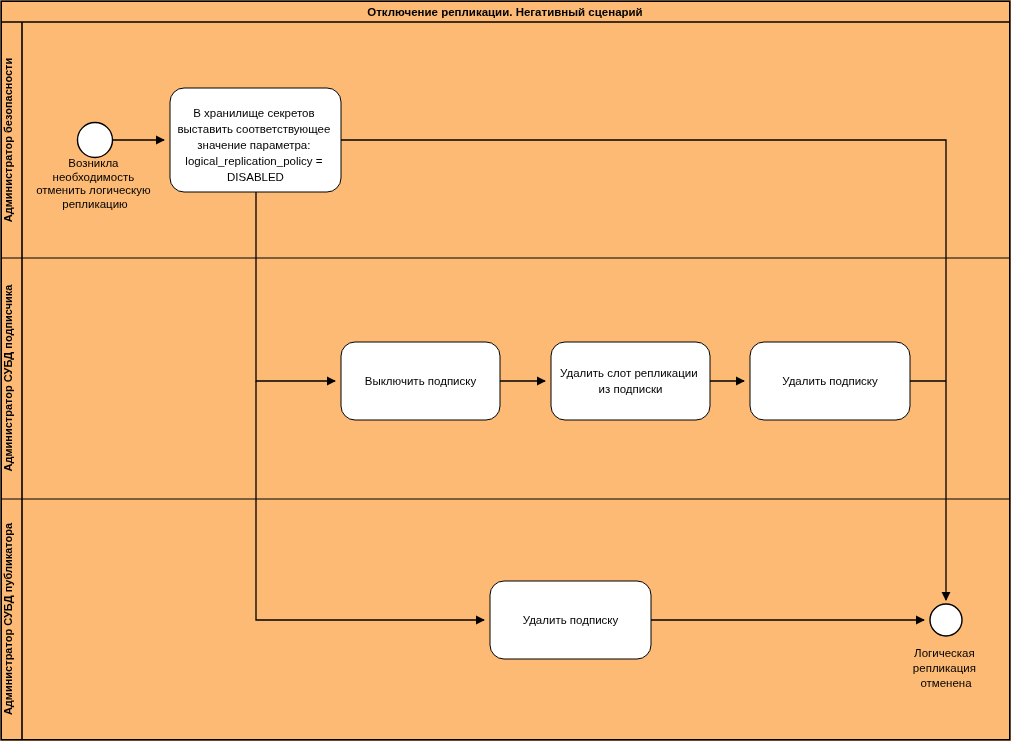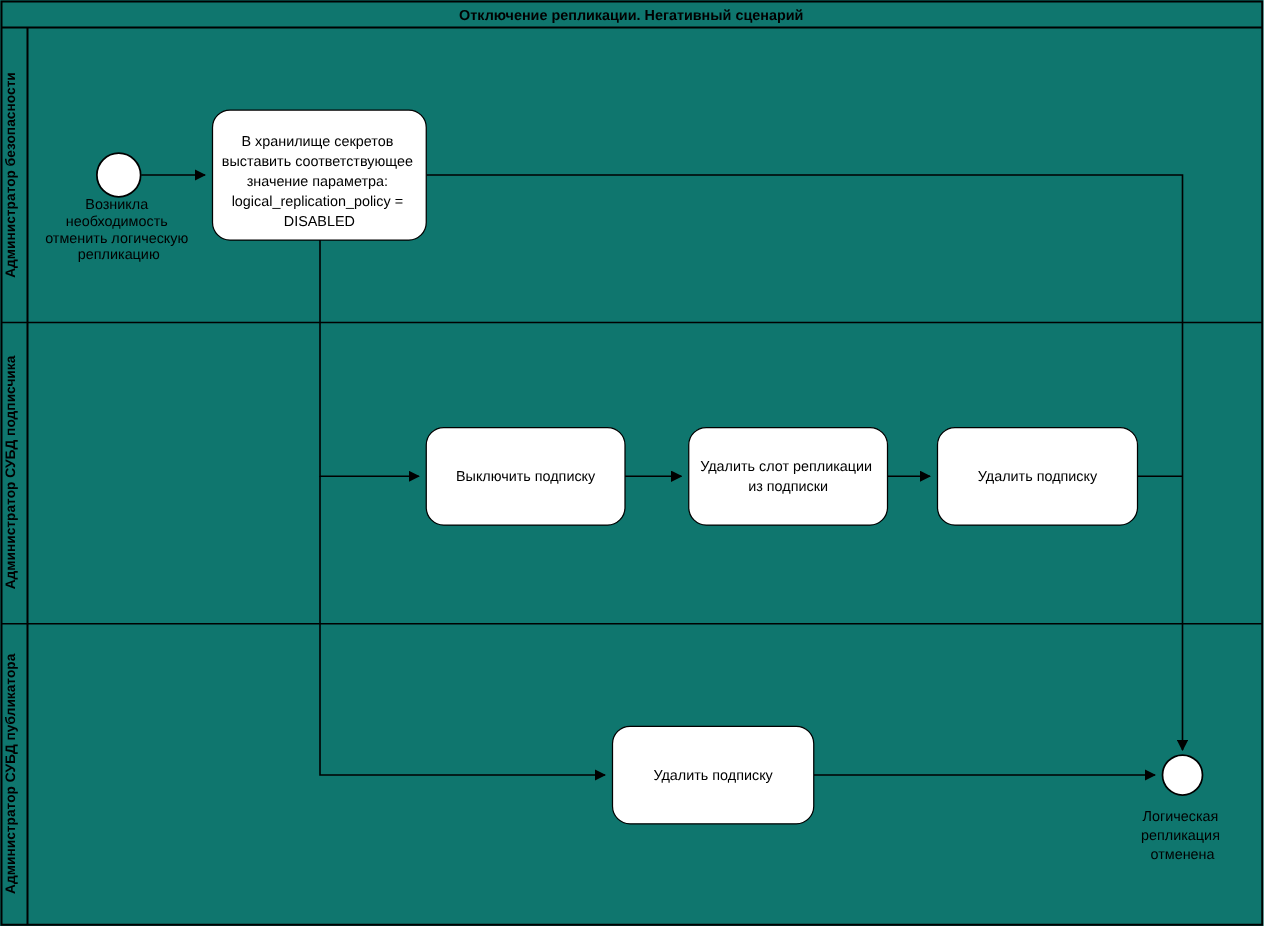--- a/index.html
+++ b/index.html
@@ -6,21 +6,21 @@
   html, body {
     margin: 0;
     padding: 0;
     background: #ffffff;
     font-family: "Liberation Sans", sans-serif;
   }
   #canvas {
     position: relative;
     width: 1011px;
     height: 741px;
-    background: #0f766e;
+    background: #fdba74;
     overflow: hidden;
   }
   #diagram-svg {
     position: absolute;
     left: 0;
     top: 0;
     width: 1011px;
     height: 741px;
   }
   .lane-title-text {

